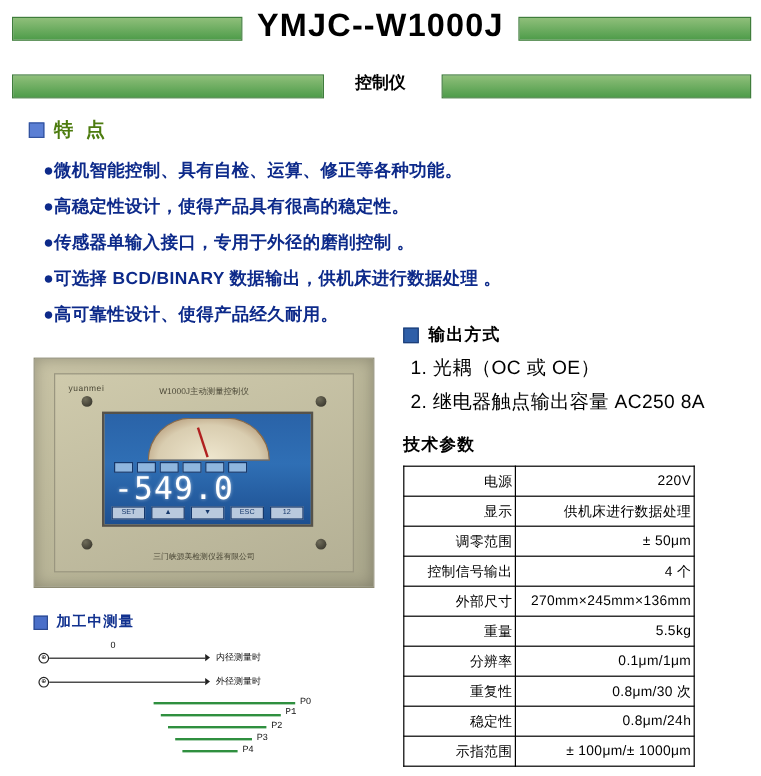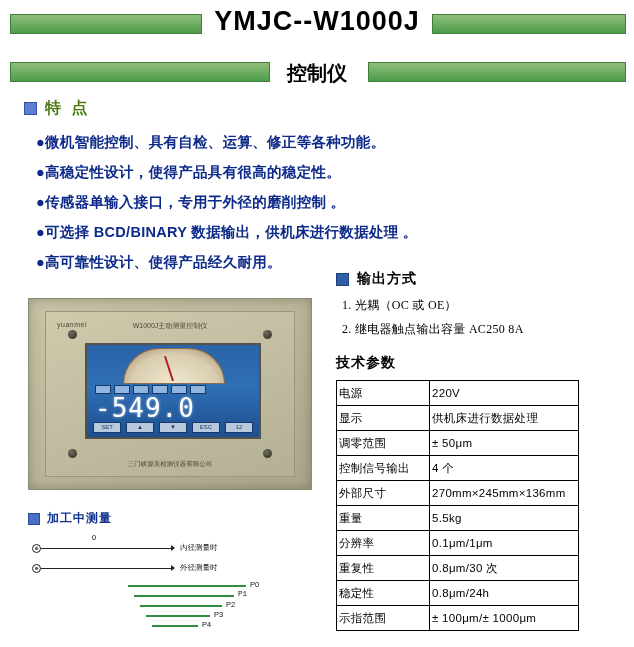--- a/index.html
+++ b/index.html
@@ -41,21 +41,21 @@
     font-size: 27px;
     font-weight: bold;
     letter-spacing: 1px;
   }
   .title-sub {
     position: absolute;
     left: 0;
     right: 0;
     top: 60px;
     text-align: center;
-    font-size: 20px;
+    font-size: 14px;
     font-weight: bold;
   }
 
   
   .features {
     position: absolute;
     left: 24px;
     top: 98px;
     width: 580px;
   }
@@ -323,42 +323,41 @@
     font-size: 14px;
     font-weight: bold;
     letter-spacing: 1px;
   }
   .out-list {
     margin: 0 0 0 6px;
     padding: 0;
     list-style: none;
   }
   .out-list li {
-    font-size: 12px;
+    font-size: 16px;
     margin-bottom: 7px;
     letter-spacing: 0.3px;
-    font-family: Liberation Serif, serif;
   }
   .specs-title {
     margin-top: 16px;
     margin-bottom: 8px;
     font-size: 14px;
     font-weight: bold;
     letter-spacing: 1px;
   }
   table.specs {
     border-collapse: collapse;
     width: 232px;
     table-layout: fixed;
   }
   table.specs td {
     border: 1px solid #000;
     height: 24px;
     font-size: 11.5px;
-    text-align: left;
+    text-align: right;
     padding: 0 2px;
     letter-spacing: 0.3px;
     margin-left: 48px;
   }
   table.specs td.k { width: 88px; }
   table.specs td.v { width: 144px; }
 </style>
 </head>
 <body>
 

